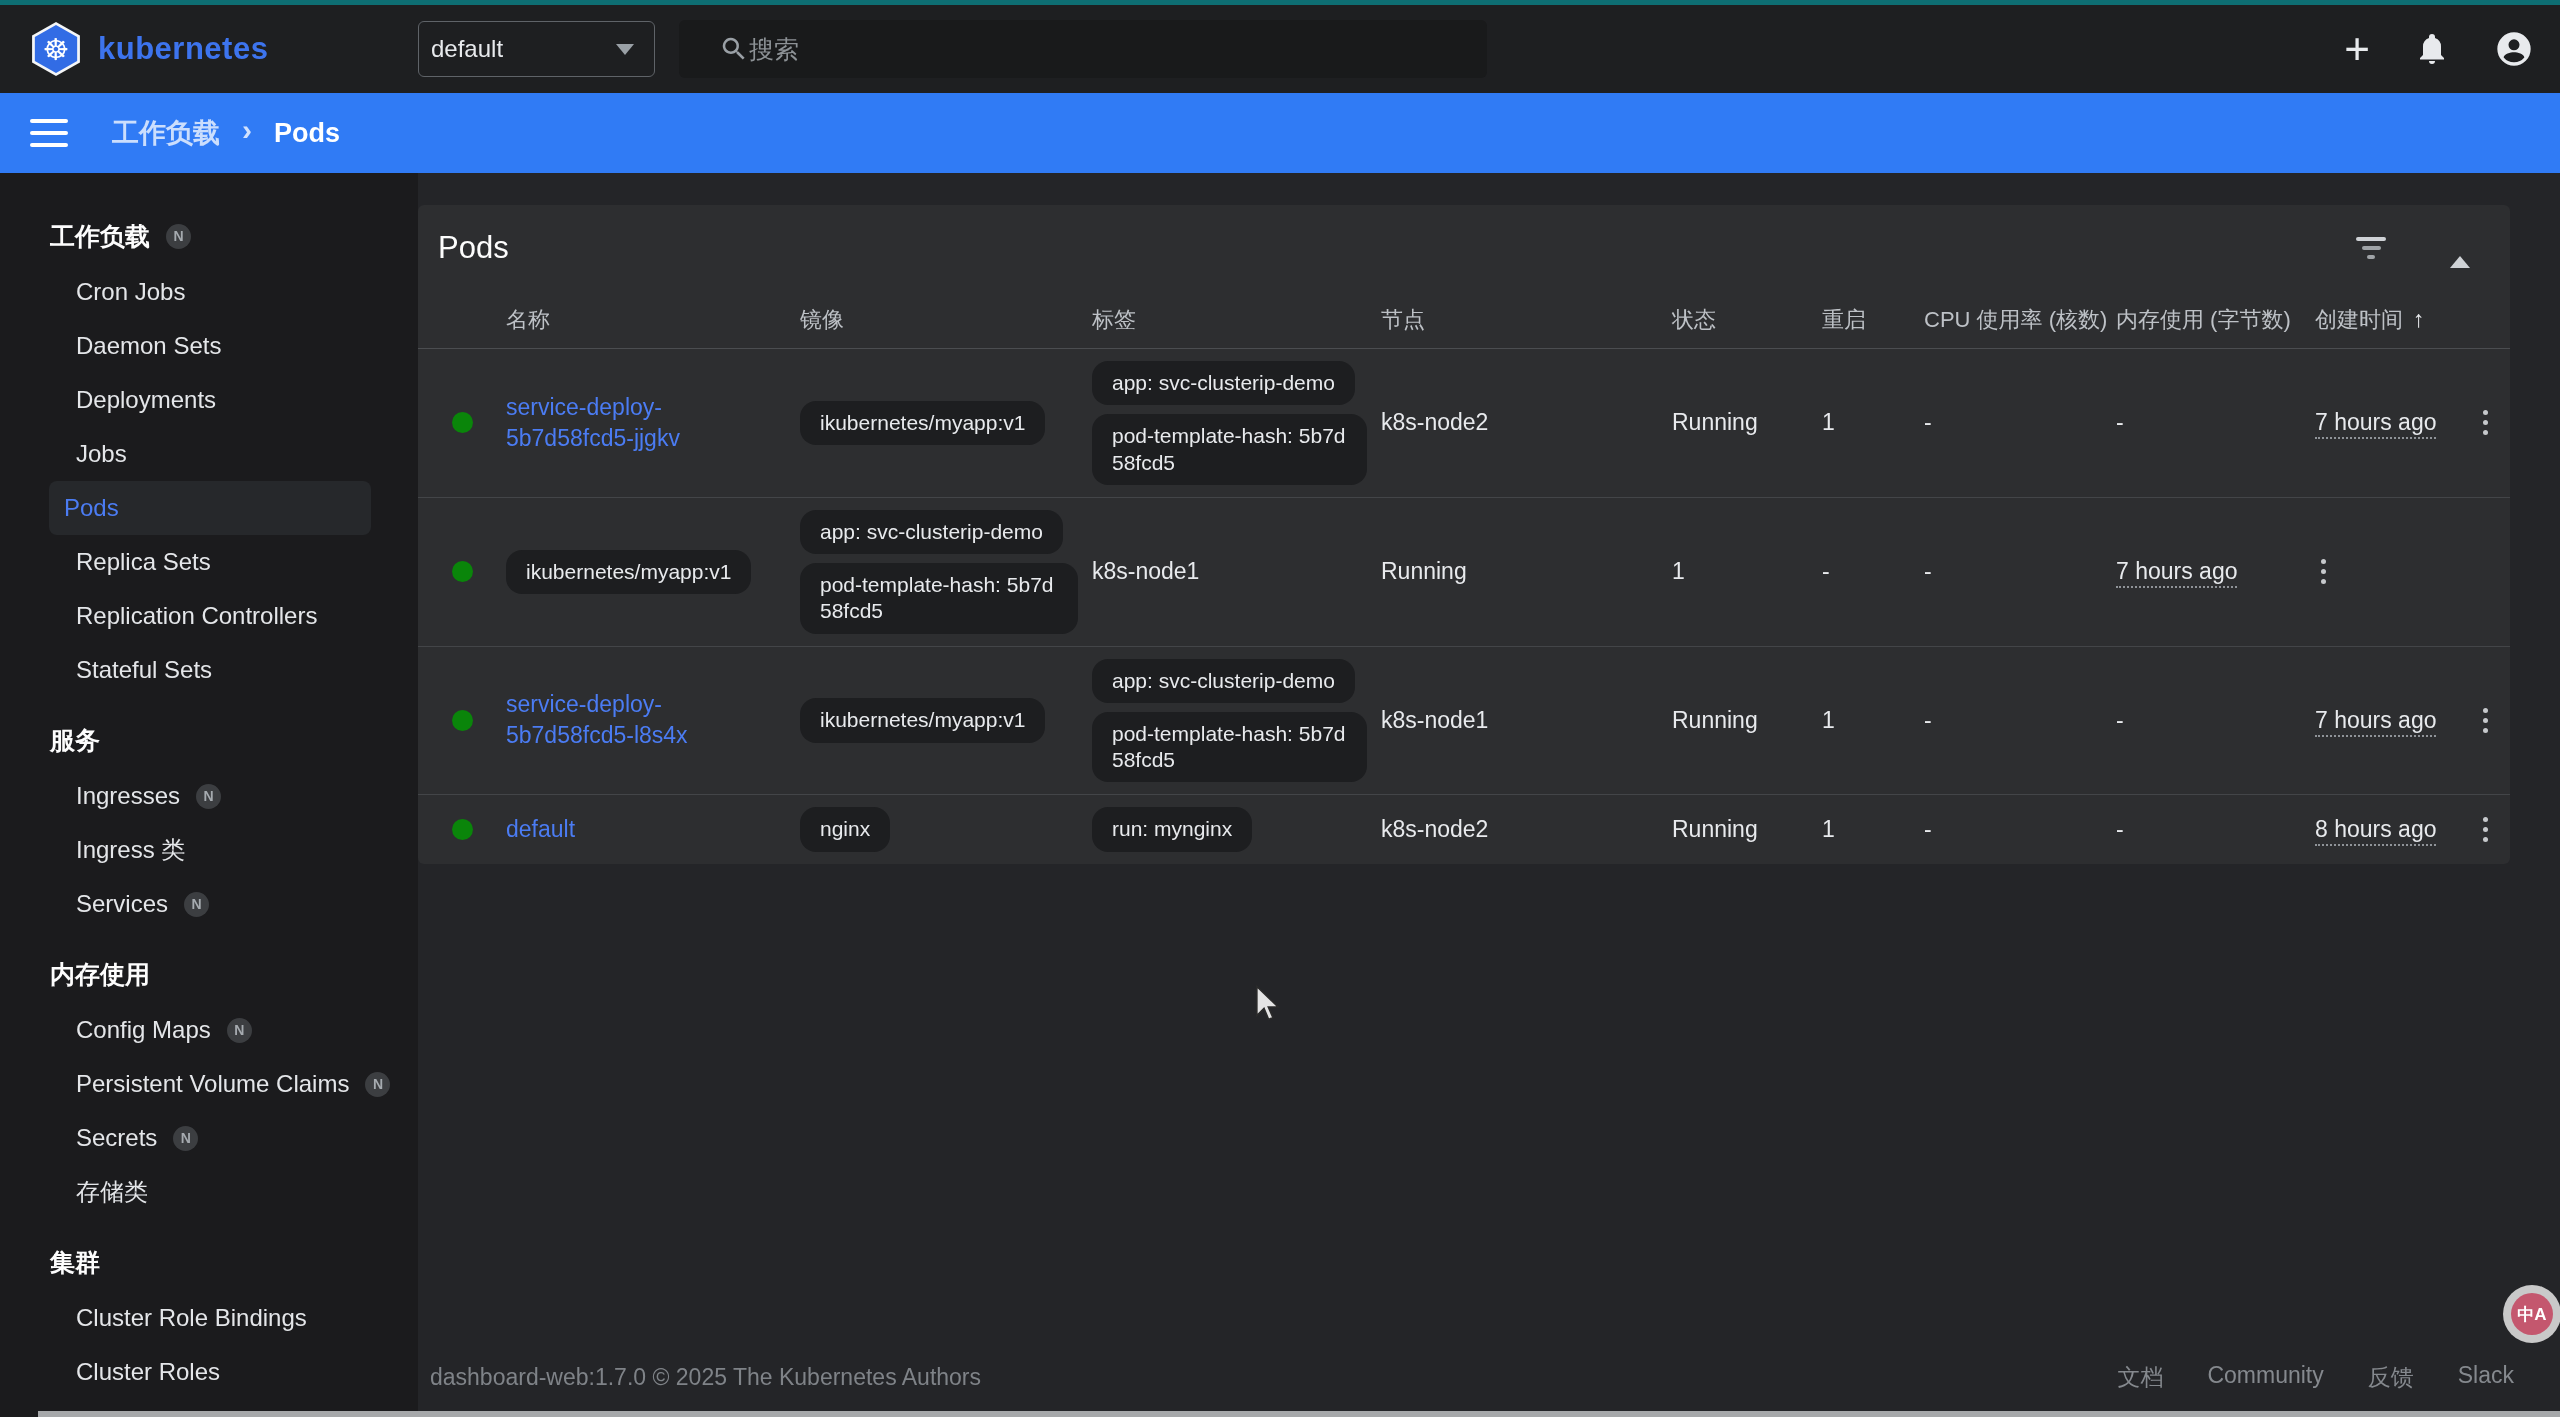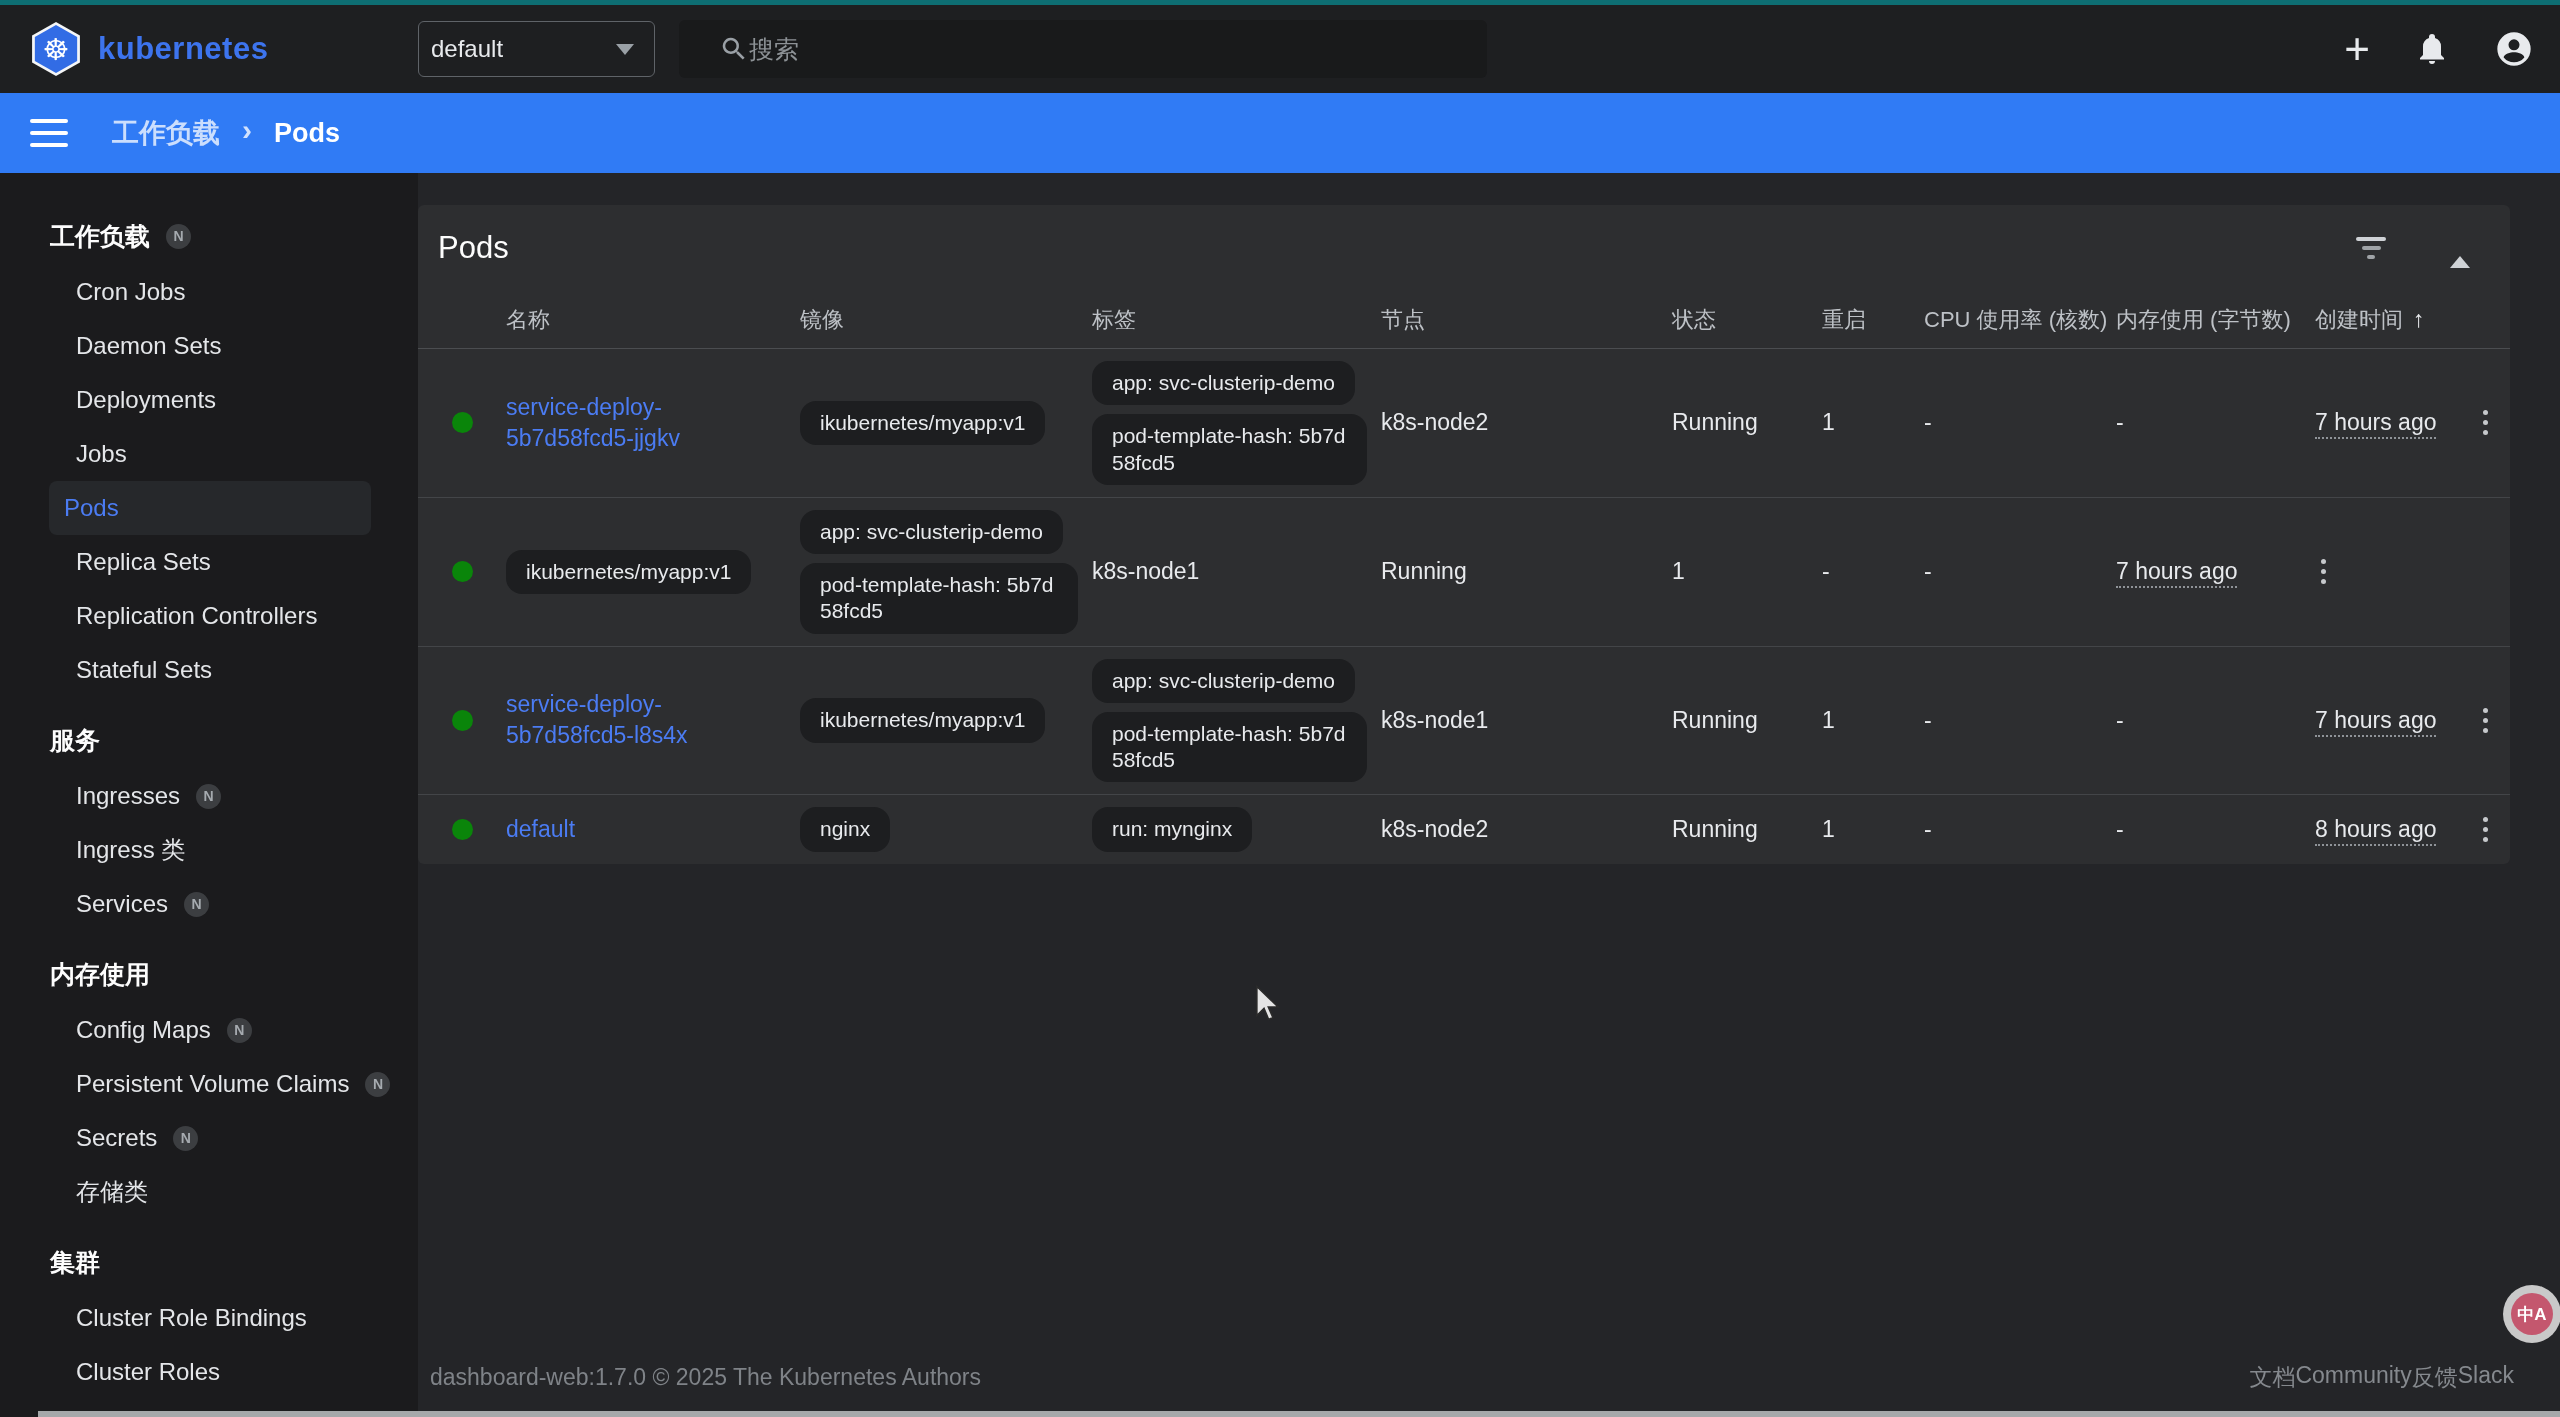--- a/index.html
+++ b/index.html
@@ -95,21 +95,21 @@
   .labels-cell { display:flex; flex-direction:column; align-items:flex-start; gap:9px; padding-right:14px; }
   .chip-wrap { word-break:break-all; max-width:278px; }
   .created { border-bottom:2px dotted #8f9398; padding-bottom:2px; }
   .kebab { background:none; border:none; cursor:pointer; display:flex; flex-direction:column; gap:5px; padding:6px; }
   .kdot { width:5px; height:5px; border-radius:50%; background:#c6c9cc; }
 
   
   .footer { position:absolute; left:0; right:16px; bottom:24px; display:flex; align-items:center; padding:0 30px 0 12px; }
   .footer-left { color:#7f8388; font-size:23px; }
   .footer .grow { flex:1; }
-  .footer-links { display:flex; }
+  .footer-links { display:flex; gap:44px; }
   .footer-links a { color:#85898e; font-size:23px; text-decoration:none; cursor:pointer; }
 
   
   .fab { position:absolute; left:2503px; top:1285px; width:58px; height:58px; border-radius:50%;
          background:#c9c9c9; display:flex; align-items:center; justify-content:center; cursor:pointer; border:none; }
   .fab-inner { width:42px; height:42px; border-radius:50%; background:#c4576e; color:#fff;
                font-size:17px; font-weight:bold; display:flex; align-items:center; justify-content:center; }
 
   
   .cursor { position:absolute; left:1254px; top:985px; pointer-events:none; }

